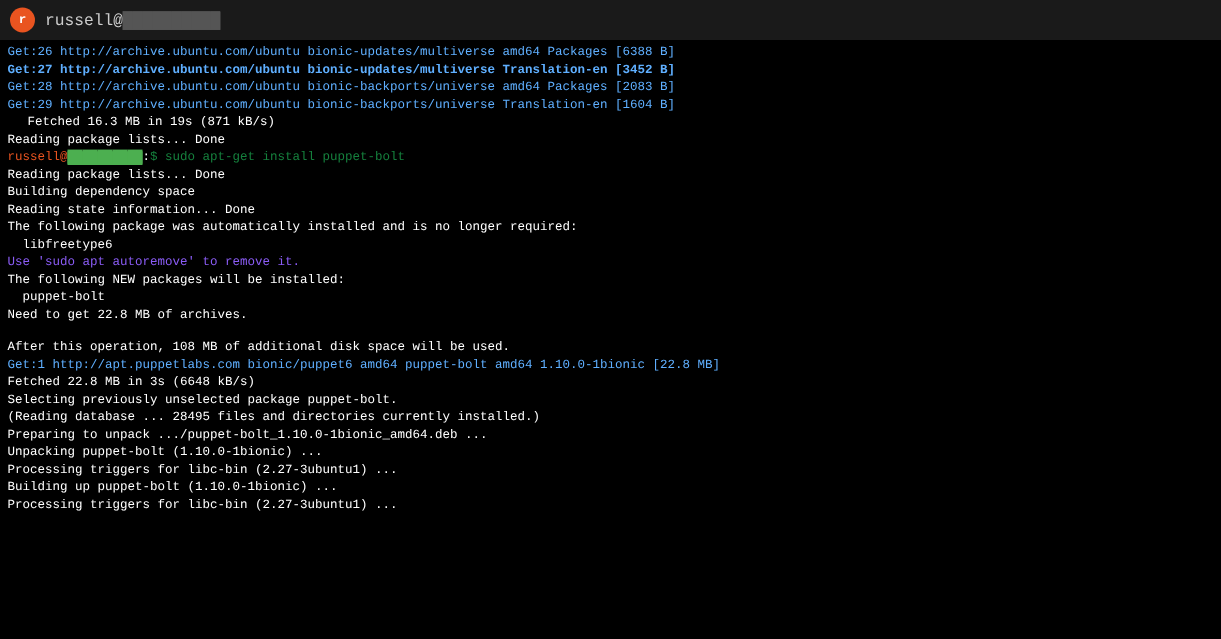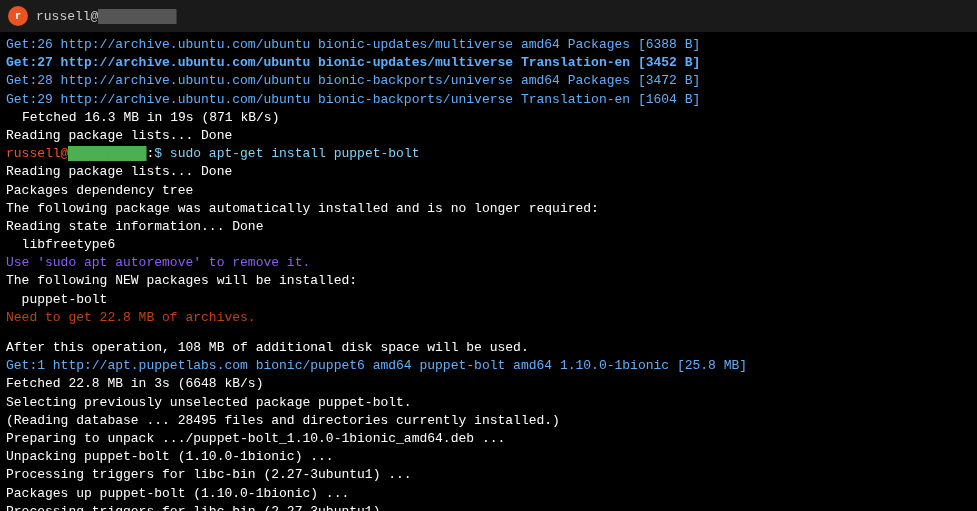--- a/index.html
+++ b/index.html
@@ -58,21 +58,21 @@
       background: transparent;
       border: none;
     }
     .terminal {
       background: #000;
       color: #fff;
       padding: 4px 6px;
       height: calc(511px - 32px);
       overflow: hidden;
       line-height: 1.4;
-      font-size: 13px;
+      font-size: 10px;
     }
     .line { white-space: pre-wrap; word-break: break-all; }
   </style>
 </head>
 <body>
 
 <div class="title-bar">
   <div class="title-left">
     <div class="avatar">r</div>
     <span class="title-text">russell@<span style="background:#555;color:#555;">██████████</span></span>
@@ -80,37 +80,37 @@
   <div class="title-right">
     <button class="win-btn"></button>
     <button class="win-btn"></button>
     <button class="win-btn close"></button>
   </div>
 </div>
 
 <div class="terminal" id="terminal-output">
 <div class="line" style="color: rgb(95, 175, 255);">Get:26 http://archive.ubuntu.com/ubuntu bionic-updates/multiverse amd64 Packages [6388 B]</div>
     <div class="line" style="color: rgb(95, 175, 255); font-weight: bold;">Get:27 http://archive.ubuntu.com/ubuntu bionic-updates/multiverse Translation-en [3452 B]</div>
-    <div class="line" style="color: rgb(95, 175, 255);">Get:28 http://archive.ubuntu.com/ubuntu bionic-backports/universe amd64 Packages [3472 B]</div>
+    <div class="line" style="color: rgb(95, 175, 255);">Get:28 http://archive.ubuntu.com/ubuntu bionic-backports/universe amd64 Packages [2083 B]</div>
     <div class="line" style="color: rgb(95, 175, 255);">Get:29 http://archive.ubuntu.com/ubuntu bionic-backports/universe Translation-en [1604 B]</div>
     <div class="line" style="color: rgb(255, 255, 255); margin-left: 16px;">Fetched 16.3 MB in 19s (871 kB/s)</div>
     <div class="line" style="color: rgb(255, 255, 255);">Reading package lists... Done</div>
-    <div class="line"><span style="color: rgb(233, 84, 32);">russell@</span><span style="background: rgb(76, 175, 80); color: rgb(76, 175, 80);">██████████</span><span style="color: rgb(255, 255, 255);">:</span><span style="color: #7dd3fc;">$ sudo apt-get install puppet-bolt</span></div>
+    <div class="line"><span style="color: rgb(233, 84, 32);">russell@</span><span style="background: rgb(76, 175, 80); color: rgb(76, 175, 80);">██████████</span><span style="color: rgb(255, 255, 255);">:</span><span style="color: #15803d;">$ sudo apt-get install puppet-bolt</span></div>
     <div class="line" style="color: rgb(255, 255, 255);">Reading package lists... Done</div>
-    <div class="line" style="color: rgb(255, 255, 255);">Packages dependency tree</div>
+    <div class="line" style="color: rgb(255, 255, 255);">Building dependency space</div>
+    <div class="line" style="color: rgb(255, 255, 255);">Reading state information... Done</div>
     <div class="line" style="color: rgb(255, 255, 255);">The following package was automatically installed and is no longer required:</div>
-    <div class="line" style="color: rgb(255, 255, 255);">Reading state information... Done</div>
     <div class="line" style="color: rgb(255, 255, 255);">  libfreetype6</div>
     <div class="line" style="color: #8b5cf6;">Use 'sudo apt autoremove' to remove it.</div>
     <div class="line" style="color: rgb(255, 255, 255);">The following NEW packages will be installed:</div>
     <div class="line" style="color: rgb(255, 255, 255);">  puppet-bolt</div>
-    <div class="line" style="color: #c2410c;">Need to get 22.8 MB of archives.</div>
+    <div class="line" style="color: #ffffff;">Need to get 22.8 MB of archives.</div>
     <div class="line" style="color: rgb(255, 255, 255); margin-top: 12px;">After this operation, 108 MB of additional disk space will be used.</div>
-    <div class="line" style="color: rgb(95, 175, 255);">Get:1 http://apt.puppetlabs.com bionic/puppet6 amd64 puppet-bolt amd64 1.10.0-1bionic [25.8 MB]</div>
+    <div class="line" style="color: rgb(95, 175, 255);">Get:1 http://apt.puppetlabs.com bionic/puppet6 amd64 puppet-bolt amd64 1.10.0-1bionic [22.8 MB]</div>
     <div class="line" style="color: rgb(255, 255, 255);">Fetched 22.8 MB in 3s (6648 kB/s)</div>
     <div class="line" style="color: rgb(255, 255, 255);">Selecting previously unselected package puppet-bolt.</div>
     <div class="line" style="color: rgb(255, 255, 255);">(Reading database ... 28495 files and directories currently installed.)</div>
     <div class="line" style="color: rgb(255, 255, 255);">Preparing to unpack .../puppet-bolt_1.10.0-1bionic_amd64.deb ...</div>
     <div class="line" style="color: rgb(255, 255, 255);">Unpacking puppet-bolt (1.10.0-1bionic) ...</div>
     <div class="line" style="color: rgb(255, 255, 255);">Processing triggers for libc-bin (2.27-3ubuntu1) ...</div>
-    <div class="line" style="color: rgb(255, 255, 255);">Packages up puppet-bolt (1.10.0-1bionic) ...</div>
+    <div class="line" style="color: rgb(255, 255, 255);">Building up puppet-bolt (1.10.0-1bionic) ...</div>
     <div class="line" style="color: rgb(255, 255, 255);">Processing triggers for libc-bin (2.27-3ubuntu1) ...</div>
   </div>
 
 </body></html>

